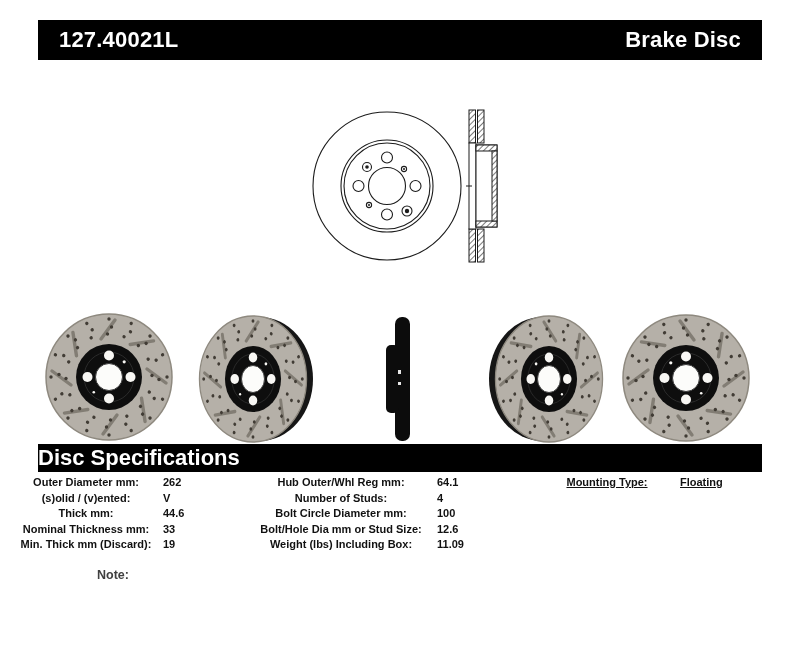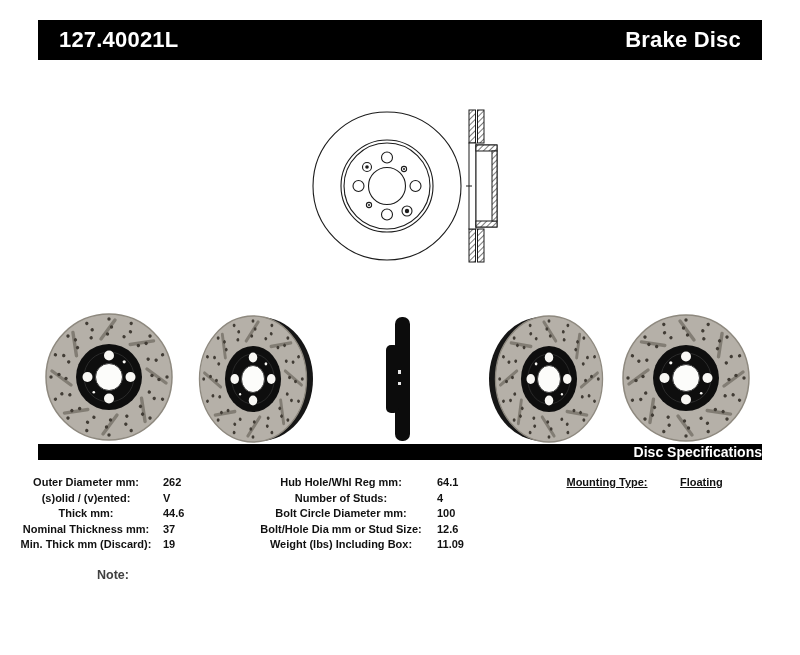--- a/index.html
+++ b/index.html
@@ -5,21 +5,21 @@
   html,body{margin:0;padding:0;background:#ffffff;}
   .page{
     position:relative;width:800px;height:655px;background:#ffffff;
     font-family:"Liberation Sans",sans-serif;overflow:hidden;
   }
   .bar{
     position:absolute;left:38px;width:724px;background:#000000;color:#ffffff;
     font-weight:bold;display:flex;align-items:center;box-sizing:border-box;
   }
   .header-bar{top:20px;height:40px;font-size:22px;justify-content:space-between;padding:0 21px;letter-spacing:0.2px;}
-  .spec-bar{top:444px;height:16px;font-size:14px;justify-content:flex-end;}
+  .spec-bar{top:444px;height:28px;font-size:22px;justify-content:flex-start;}
   .figure{position:absolute;}
   .drawing{left:290px;top:100px;}
   .photos{left:30px;top:308px;}
   .spec-col{position:absolute;top:475px;font-size:11px;font-weight:bold;color:#111111;white-space:nowrap;}
   .spec-row{display:flex;line-height:15.6px;}
   .spec-label{display:inline-block;text-align:center;}
   .spec-value{margin-left:7px;}
   .col-left{left:16px;}  .col-left  .spec-label{width:140px;}
   .col-mid{left:252px;}  .col-mid   .spec-label{width:178px;}
   .col-right{left:541px;text-decoration:underline;}.col-right .spec-label{width:132px;}
@@ -170,31 +170,31 @@
     <div class="spec-row">
       <span class="spec-label">(s)olid / (v)ented:</span>
       <span class="spec-value">V</span>
     </div>
     <div class="spec-row">
       <span class="spec-label">Thick mm:</span>
       <span class="spec-value">44.6</span>
     </div>
     <div class="spec-row">
       <span class="spec-label">Nominal Thickness mm:</span>
-      <span class="spec-value">37</span>
+      <span class="spec-value">33</span>
     </div>
     <div class="spec-row">
       <span class="spec-label">Min. Thick mm (Discard):</span>
       <span class="spec-value">19</span>
     </div>
   </div>
 
   <div class="spec-col col-mid">
     <div class="spec-row">
-      <span class="spec-label">Hub Hole/Whl Reg mm:</span>
+      <span class="spec-label">Hub Outer/Whl Reg mm:</span>
       <span class="spec-value">64.1</span>
     </div>
     <div class="spec-row">
       <span class="spec-label">Number of Studs:</span>
       <span class="spec-value">4</span>
     </div>
     <div class="spec-row">
       <span class="spec-label">Bolt Circle Diameter mm:</span>
       <span class="spec-value">100</span>
     </div>

